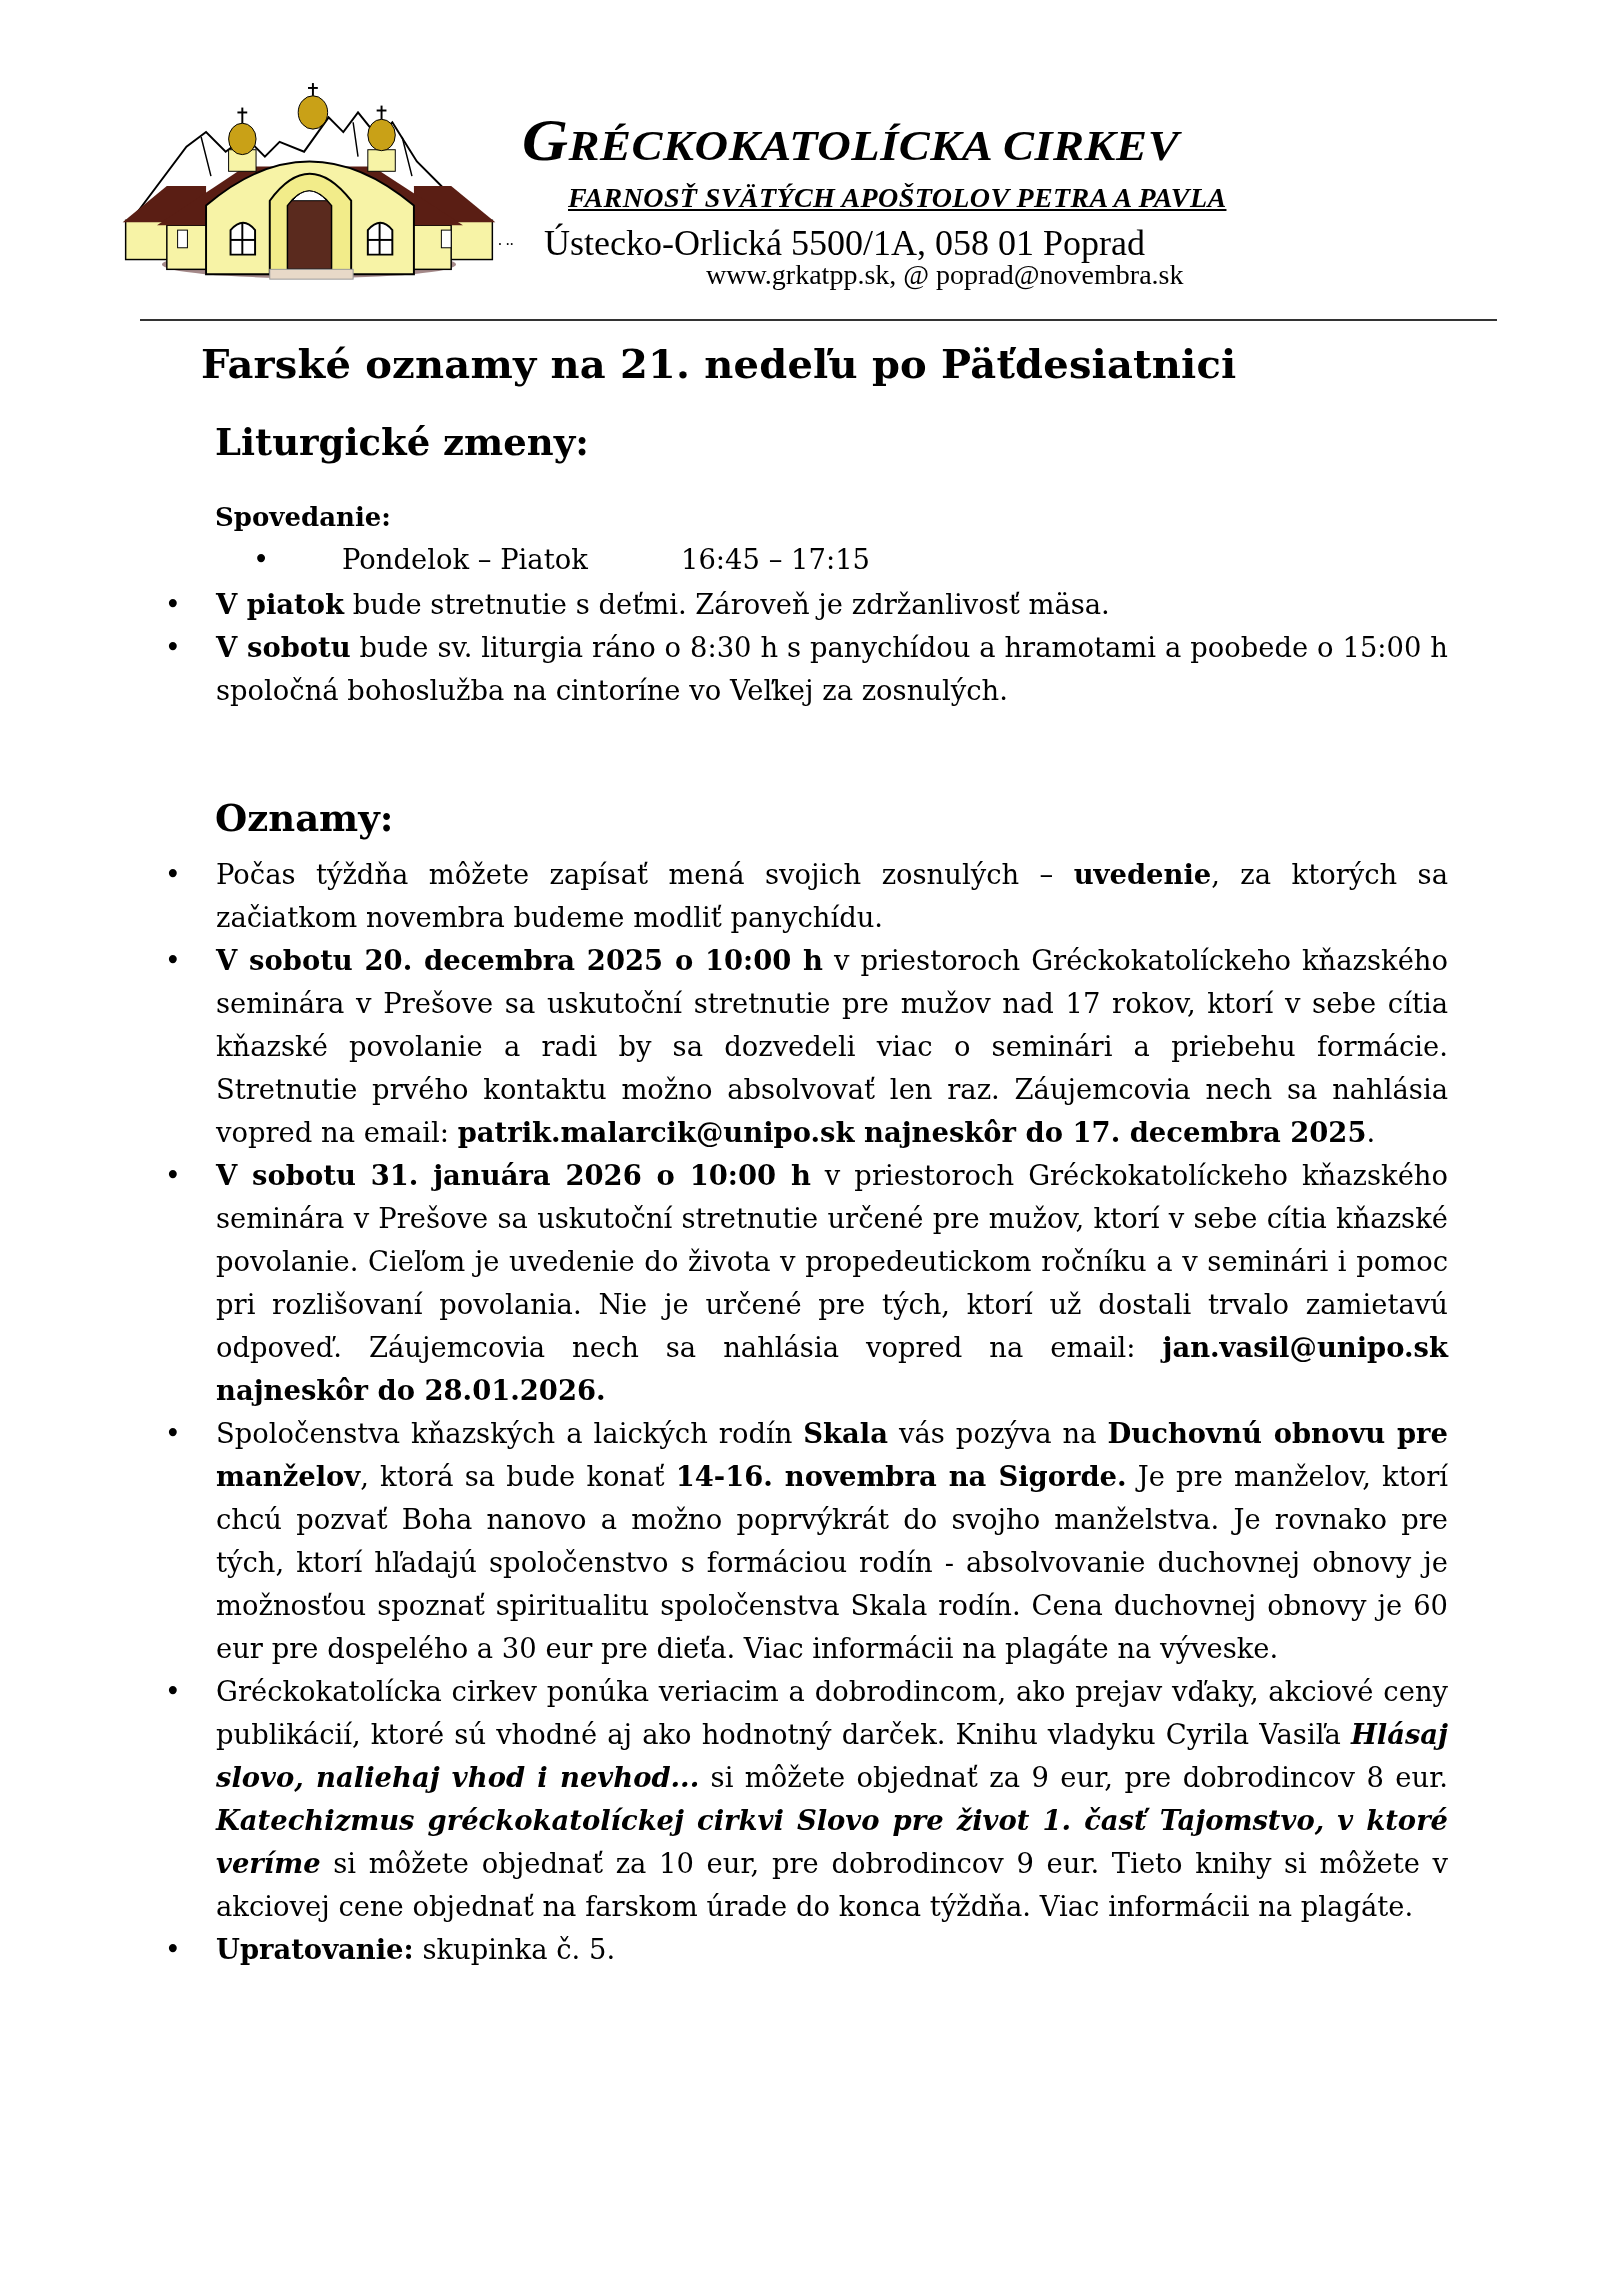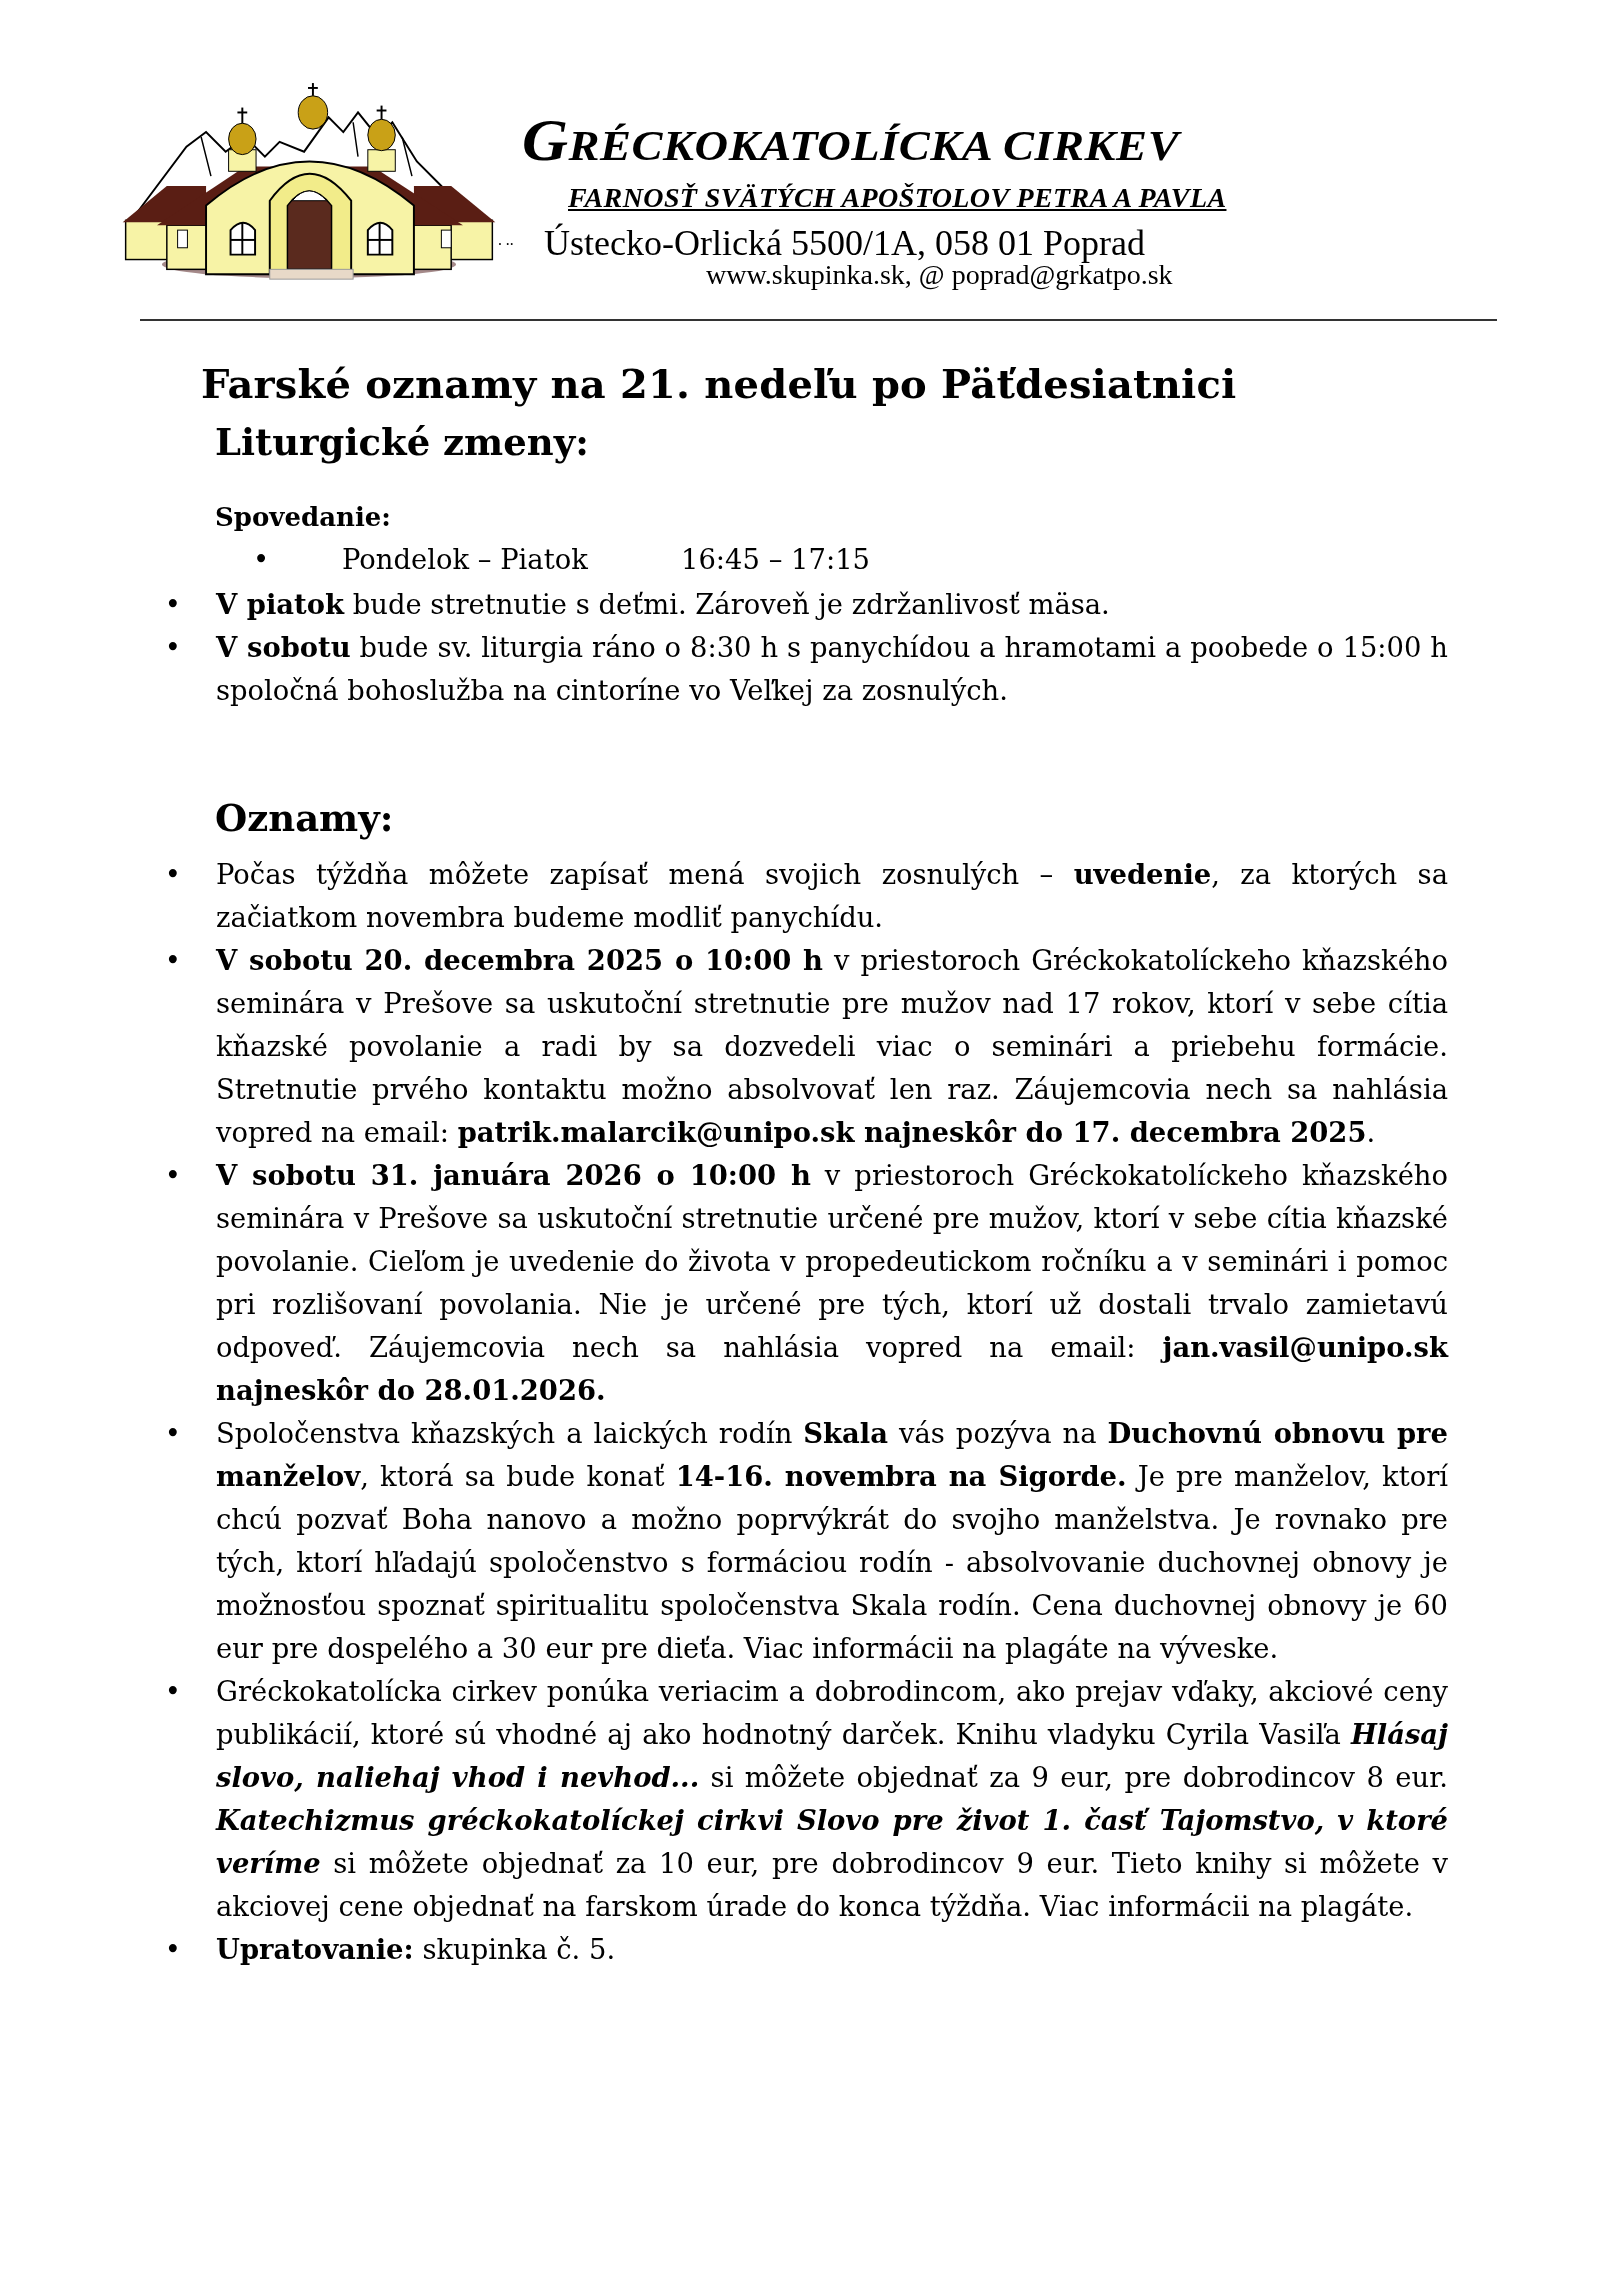--- a/index.html
+++ b/index.html
@@ -11,21 +11,21 @@
     font-weight: bold; font-style: italic; font-size: 43px; letter-spacing: 0.5px; transform: scaleX(1.08); transform-origin: left; }
   .hdr-title .big { font-size: 59px; }
   .hdr-sub { position: absolute; left: 568px; top: 182px; font-family: "Liberation Serif", serif;
     font-weight: bold; font-style: italic; font-size: 28px; letter-spacing: 0.4px; text-decoration: underline; }
   .hdr-addr { position: absolute; left: 544px; top: 222px; font-family: "Liberation Serif", serif; font-size: 36px; }
   .hdr-addr-dots { position: absolute; left: 498px; top: 231px; font-size: 15.7px; font-family: "Liberation Serif", serif; }
   .hdr-web { position: absolute; left: 706px; top: 259px; font-family: "Liberation Serif", serif; font-size: 28px; }
   .hdr-rule { position: absolute; left: 140px; top: 319px; width: 1357px; height: 0; border-top: 2px solid #333; }
 
   .doc-title { position: absolute; left: 201px; top: 340px; font-family: "DejaVu Serif", serif; font-weight: bold;
-    font-size: 40px; letter-spacing: 0.2px; white-space: nowrap; margin-top: 20px; }
+    font-size: 40px; letter-spacing: 0.2px; white-space: nowrap; }
   .h2 { position: absolute; left: 215px; font-family: "DejaVu Serif", serif; font-weight: bold; font-size: 37px; white-space: nowrap; }
   .h3 { position: absolute; left: 215px; font-family: "DejaVu Serif", serif; font-weight: bold; font-size: 26px; }
 
   .sub-bullet { position: absolute; left: 253px; top: 544px; font-family: "DejaVu Serif", serif; font-size: 27.4px; white-space: pre; }
   .sub-bullet .dot { position: absolute; left: 0; top: 0; }
   .sub-bullet .txt { position: absolute; left: 49px; top: 0; margin-left: 40px; }
 
   .list { position: absolute; left: 157px; width: 1291px; font-family: "DejaVu Serif", serif; font-size: 27.4px; line-height: 43px; }
   .item { position: relative; padding-left: 59px; text-align: justify; }
   .item .bullet { position: absolute; left: 7.8px; top: 0; }
@@ -79,21 +79,21 @@
     <line x1="274" y1="33" x2="284" y2="33" stroke="#000" stroke-width="2"></line>
 
     <rect x="165" y="195" width="85" height="10" fill="#E8D9C8" stroke="#999"></rect>
   </svg>
 </div>
 
 <div class="hdr-title"><span class="big">G</span><span>RÉCKOKATOLÍCKA CIRKEV</span></div>
 <div class="hdr-sub">FARNOSŤ SVÄTÝCH APOŠTOLOV PETRA A PAVLA</div>
 <div class="hdr-addr-dots">. ..</div>
 <div class="hdr-addr">Ústecko-Orlická 5500/1A, 058 01 Poprad</div>
-<div class="hdr-web">www.skupinka.sk, @ poprad@grkatpo.sk</div>
+<div class="hdr-web">www.grkatpp.sk, @ poprad@novembra.sk</div>
 <div class="hdr-rule"></div>
 
 <div class="doc-title">Farské oznamy na 21. nedeľu po Päťdesiatnici</div>
 
 <div class="h2" style="top:420px;">Liturgické zmeny:</div>
 <div class="h3" style="top:502px;">Spovedanie:</div>
 <div class="sub-bullet">
   <span class="dot">•</span>
   <span class="txt">Pondelok – Piatok</span>
   <span class="txt" style="left:388px;">16:45 – 17:15</span>

